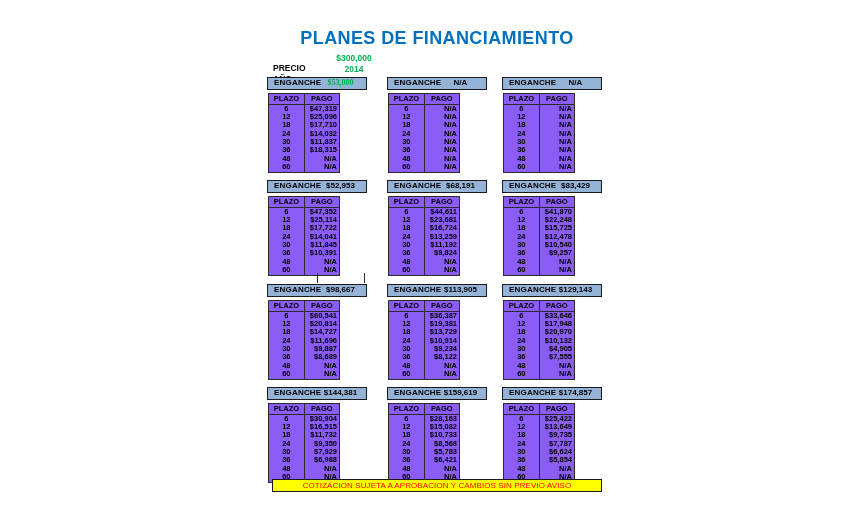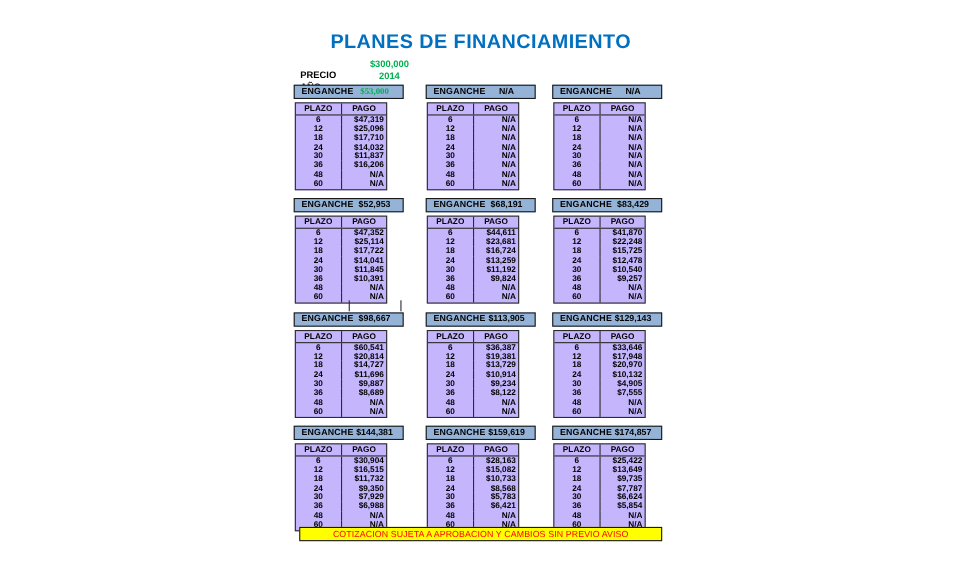--- a/index.html
+++ b/index.html
@@ -30,22 +30,22 @@
     background:var(--header-fill,#95B3D7);
     border:1px solid #1a1a1a;
     display:flex; align-items:flex-start;
     font-size:8px; font-weight:bold; color:#000;
   }
   .bar-label { padding-left:6px; letter-spacing:0.2px; }
   .bar-value { position:absolute; right:2px; width:48%; text-align:center; }
   .bar-value.green { color:var(--accent-green,#00B050);font-family:Liberation Serif, serif; }
 
   .tbl {
-    position:absolute; top:16px; left:1px; width:84px;
-    box-sizing:border-box; border:1px solid #2b2b2b; background:#c4b5fd;
+    position:absolute; top:16px; left:1px; width:72px;
+    box-sizing:border-box; border:1px solid #2b2b2b; background:#8b5cf6;
   }
   .trow { display:flex; height:8.4px; align-items:center; }
   .trow.thead { height:9.5px; border-bottom:1px solid #2b2b2b; }
   .c1 {
     box-sizing:border-box; width:51%; height:100%;
     border-right:1px solid #2b2b2b;
     text-align:center; font-size:7.5px; font-weight:bold; color:#000;
     line-height:8.4px;
   }
   .trow.thead .c1 { line-height:9.5px; }
@@ -117,21 +117,21 @@
           <div class="trow">
             <span class="c1">24</span>
             <span class="c2">$14,032</span>
           </div>
           <div class="trow">
             <span class="c1">30</span>
             <span class="c2">$11,837</span>
           </div>
           <div class="trow">
             <span class="c1">36</span>
-            <span class="c2">$16,206</span>
+            <span class="c2">$18,315</span>
           </div>
           <div class="trow">
             <span class="c1">48</span>
             <span class="c2">N/A</span>
           </div>
           <div class="trow">
             <span class="c1">60</span>
             <span class="c2">N/A</span>
           </div>
         </div>

